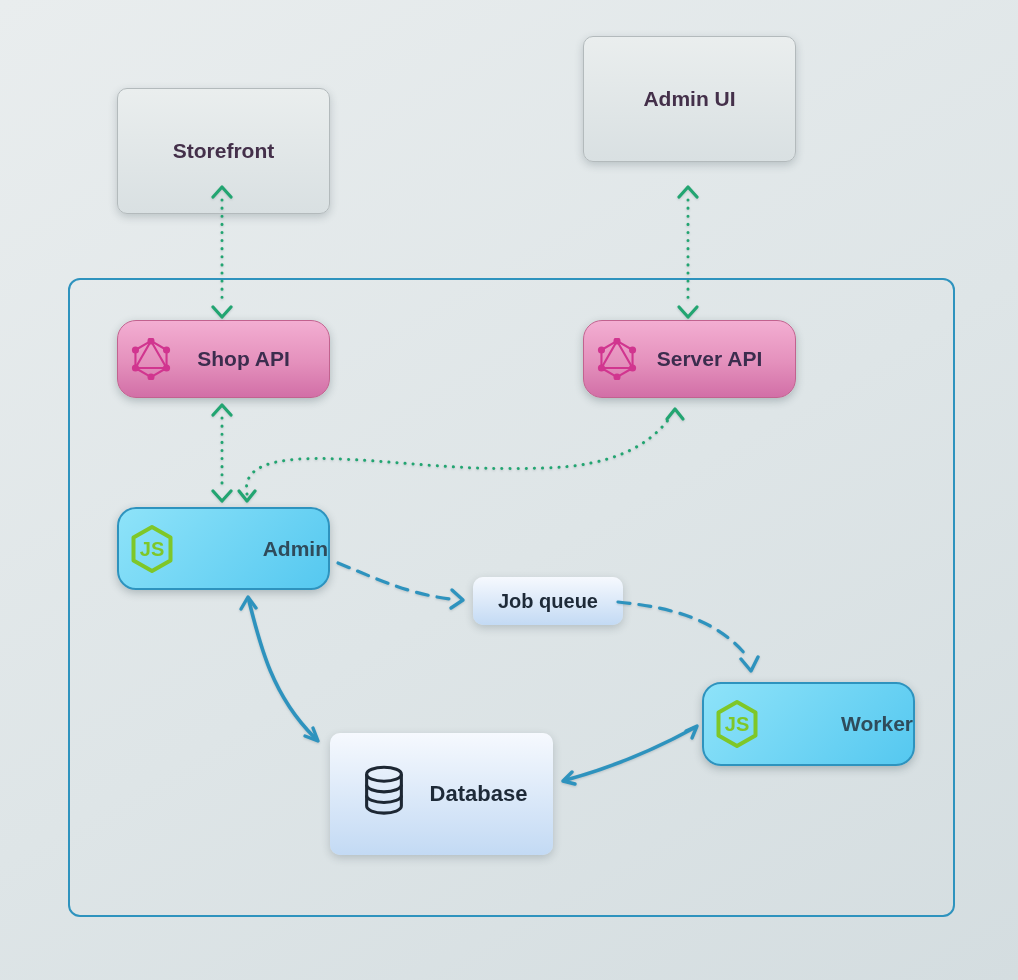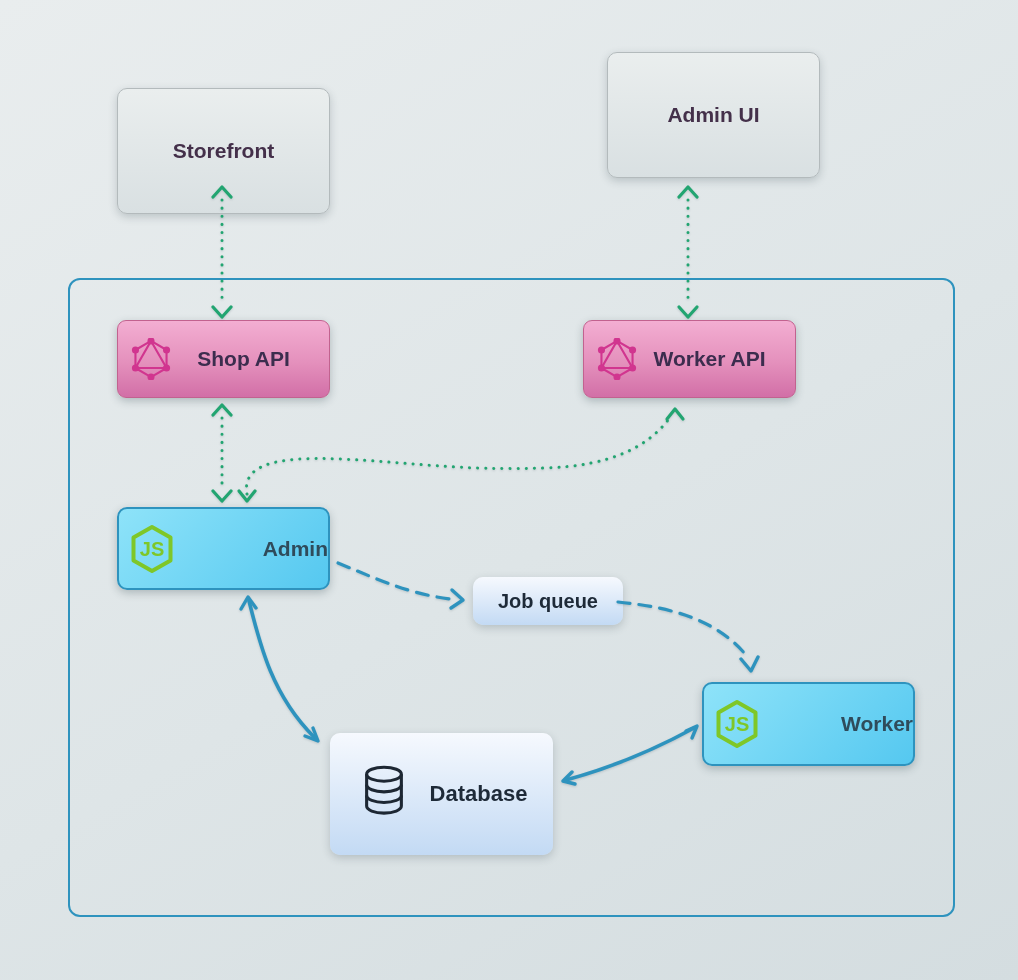--- a/index.html
+++ b/index.html
@@ -47,21 +47,21 @@
     box-shadow:0 3px 8px rgba(40,60,70,.22);
     color:#1e2a38;font-size:20px;
   }
   .boundary{
     position:absolute;left:68px;top:278px;width:887px;height:639px;
     box-sizing:border-box;
     border:2px solid var(--container-border,#2e93be);
     border-radius:12px;
   }
   .side-icon{position:absolute;left:12px;top:50%;transform:translateY(-50%);display:flex;}
-  .pad-icon{padding-left:40px;}
+  .pad-icon{padding-left:40px;border-radius:19px;}
   .icon-graphql{color:var(--graphql-icon,#d1358f);}
   .icon-nodejs{color:var(--nodejs-icon,#7fc728);}
   .icon-db{color:#1d2733;}
   .db-row{display:flex;align-items:center;gap:18px;}
   #edges{position:absolute;left:0;top:0;pointer-events:none;
          filter:drop-shadow(0 1px 1px rgba(30,50,60,.18));}
   .e-green{stroke:var(--green-arrow,#22a571);fill:none;stroke-linecap:round;stroke-linejoin:round;}
   .e-green.dots{stroke-width:3;stroke-dasharray:0.1 8;}
   .e-green.head{stroke-width:3.2;}
   .e-blue{stroke:var(--blue-arrow,#2e93be);fill:none;stroke-linecap:round;stroke-linejoin:round;}
@@ -74,21 +74,21 @@
 <body>
 
 <div id="canvas">
 
   <div class="boundary"></div>
 
   <div class="node external" style="left:117px;top:52px;width:213px;height:126px;margin-top:36px;">
     <span class="label">Storefront</span>
   </div>
 
-  <div class="node external" style="left:583px;top:52px;width:213px;height:126px;margin-left:24px;">
+  <div class="node external" style="left:583px;top:36px;width:213px;height:126px;">
     <span class="label">Admin UI</span>
   </div>
 
   <div class="node api pad-icon" style="left:117px;top:320px;width:213px;height:78px;">
     <span class="side-icon icon-graphql">
       <svg width="42" height="42" viewBox="0 0 100 100">
         <path d="M50 7 L87 28.5 V71.5 L50 93 L13 71.5 V28.5 Z" stroke="currentColor" stroke-width="5" fill="none"></path>
         <path d="M50 7 L87 71.5 H13 Z" stroke="currentColor" stroke-width="5" fill="none"></path>
         <circle cx="50" cy="7" r="8.5" fill="currentColor"></circle>
           <circle cx="87" cy="28.5" r="8.5" fill="currentColor"></circle>
@@ -107,21 +107,21 @@
         <path d="M50 7 L87 28.5 V71.5 L50 93 L13 71.5 V28.5 Z" stroke="currentColor" stroke-width="5" fill="none"></path>
         <path d="M50 7 L87 71.5 H13 Z" stroke="currentColor" stroke-width="5" fill="none"></path>
         <circle cx="50" cy="7" r="8.5" fill="currentColor"></circle>
           <circle cx="87" cy="28.5" r="8.5" fill="currentColor"></circle>
         <circle cx="87" cy="71.5" r="8.5" fill="currentColor"></circle>
           <circle cx="50" cy="93" r="8.5" fill="currentColor"></circle>
         <circle cx="13" cy="71.5" r="8.5" fill="currentColor"></circle>
           <circle cx="13" cy="28.5" r="8.5" fill="currentColor"></circle>
       </svg>
     </span>
-    <span class="label">Worker API</span>
+    <span class="label">Server API</span>
   </div>
 
   <div class="node svc pad-icon" style="left:117px;top:507px;width:213px;height:83px;">
     <span class="side-icon icon-nodejs" style="left:8px;">
       <svg width="50" height="50" viewBox="0 0 100 100">
         <path d="M50 6 L87 27 V73 L50 94 L13 73 V27 Z" stroke="currentColor" stroke-width="8" fill="none" stroke-linejoin="round"></path>
         <text x="50" y="64" font-size="40" font-weight="bold" fill="currentColor" text-anchor="middle" font-family="Liberation Sans,DejaVu Sans,sans-serif">JS</text>
       </svg>
     </span>
     <span class="label">Admin</span>

